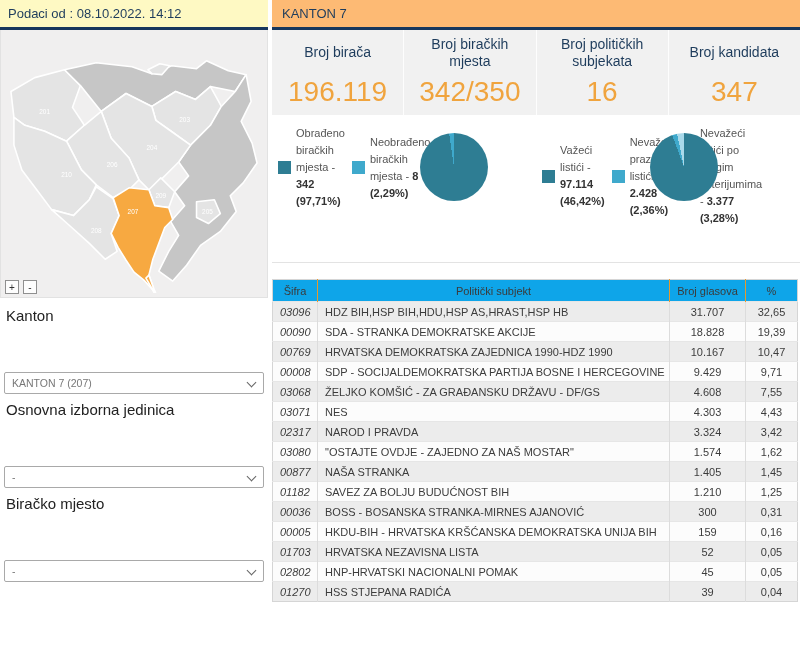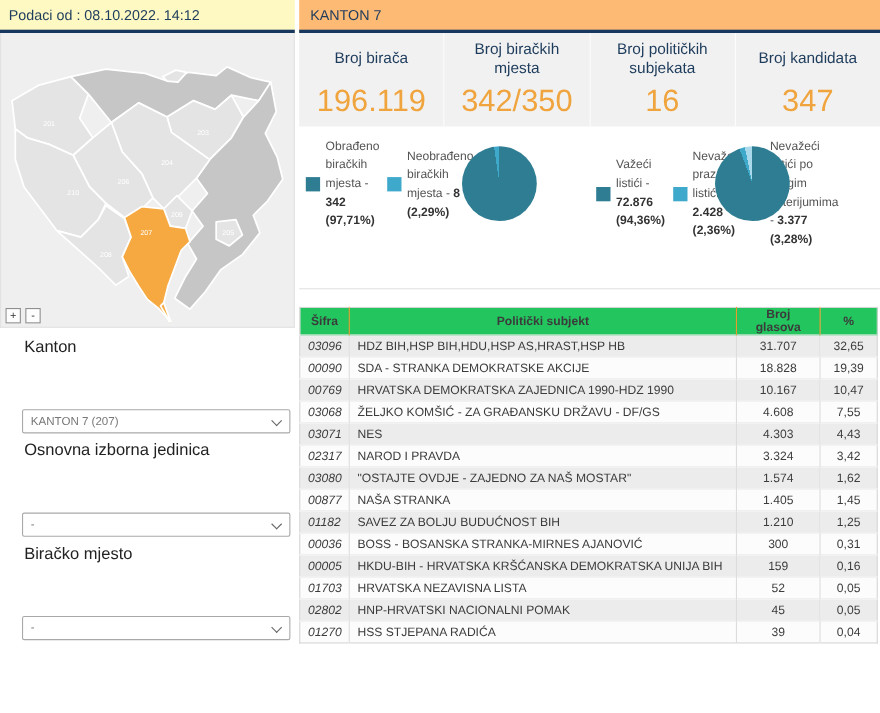--- a/index.html
+++ b/index.html
@@ -8,21 +8,21 @@
 
   
   .left-col { position:absolute; left:0; top:0; width:268px; height:648px; }
   .panel-header { height:30px; border-bottom:3px solid #17375e; background:#fef9c3;
                   color:#1e3c5c; font-size:13px; display:flex; align-items:center; padding:0 8px; }
   .map-panel { position:relative; width:268px; height:268px; background:#f0efef; border:1px solid #e2e2e2; border-top:none; }
   .map-panel svg { display:block; }
   .map-zoom { position:absolute; left:4px; bottom:3px; display:flex; gap:4px; }
   .map-zoom button { width:14px; height:14px; background:#fdfdfd; border:1px solid #8f8f8f; font-size:10px;
                      line-height:11px; color:#333; cursor:pointer; padding:0; }
-  .filters { padding:2px 4px 0 20px; }
+  .filters { padding:2px 4px 0 4px; }
   .filter-label { font-size:15px; color:#222; margin:7px 2px 3px 2px; }
   .select-wrap { position:relative;margin-top:48px; }
   .select-wrap select { width:100%; height:22px; appearance:none; -webkit-appearance:none;
                         background:#fff; border:1px solid #a9a9a9; border-radius:2px;
                         font-size:10.5px; color:#777; padding:0 20px 0 7px; font-family:"Liberation Sans",sans-serif; }
   .select-wrap::after { content:""; position:absolute; right:9px; top:7px; width:6px; height:6px;
                         border-right:1.5px solid #666; border-bottom:1.5px solid #666;
                         transform:rotate(45deg); pointer-events:none; }
   .map-label { font-size:6.5px; fill:#ffffff; text-anchor:middle; font-family:"Liberation Sans",sans-serif; }
 
@@ -43,21 +43,21 @@
   .legend-2 { margin-left:54px; width:102px; }
   .legend-item { display:flex; align-items:center; gap:5px; line-height:1.55; }
   .swatch { flex:0 0 13px; width:13px; height:13px; }
   .legend-item b { color:#333; }
   .pie { width:68px; height:68px; border-radius:50%; margin-top:8px; }
   .pie-1 { margin-left:2px; }
   .pie-2 { margin-left:6px; }
 
   .results-table { margin-top:16px; width:525px; border-collapse:collapse; table-layout:fixed;
                    font-size:11px; color:#3c3c3c; border:1px solid #d5d5d5; }
-  .results-table th { background:#22c55e; color:#3b3b3b; font-weight:bold; height:22px; padding:0 6px;
+  .results-table th { background:#0ea5e9; color:#3b3b3b; font-weight:normal; height:22px; padding:0 6px;
                       border-left:1px solid #e79a2e; }
   .results-table th:first-child { border-left:none; }
   .results-table td { height:20px; padding:0 7px; border-left:1px solid #dcdcdc; border-top:1px solid #e6e6e6;
                       white-space:nowrap; overflow:hidden; }
   .results-table td:first-child { border-left:none;font-style:italic; }
   .results-table tr:nth-child(odd) td { background:#ececec; }
   .results-table tr:nth-child(even) td { background:#fcfcfc; }
   .col-code  { width:45px; }
   .col-party { width:352px; }
   .col-votes { width:76px; }
@@ -167,21 +167,21 @@
 
       <div class="legend-item">
         <span class="swatch" style="background: rgb(63, 169, 204);"></span>
         <span class="ltext"><span class="lbl">Neobrađeno biračkih mjesta - </span><b>8 (2,29%)</b></span>
       </div>
     </div>
       <div class="pie pie-1" style="background: conic-gradient(rgb(46, 125, 147) 0deg, rgb(46, 125, 147) 351.756deg, rgb(63, 169, 204) 351.756deg, rgb(63, 169, 204) 360deg);"></div>
       <div class="legend legend-2">
       <div class="legend-item">
         <span class="swatch" style="background: rgb(46, 125, 147);"></span>
-        <span class="ltext"><span class="lbl">Važeći listići - </span><b>72.876 (94,36%)</b></span>
+        <span class="ltext"><span class="lbl">Važeći listići - </span><b>97.114 (46,42%)</b></span>
       </div>
 
       <div class="legend-item">
         <span class="swatch" style="background: rgb(63, 169, 204);"></span>
         <span class="ltext"><span class="lbl">Nevažeći prazni listići - </span><b>2.428 (2,36%)</b></span>
       </div>
 
       <div class="legend-item">
         <span class="swatch" style="background: rgb(169, 217, 234);"></span>
         <span class="ltext"><span class="lbl">Nevažeći listići po drugim kriterijumima - </span><b>3.377 (3,28%)</b></span>
@@ -220,20 +220,26 @@
         <td class="td-pct">19,39</td>
       </tr>
 
       <tr>
         <td class="td-code">00769</td>
         <td class="td-party">HRVATSKA DEMOKRATSKA ZAJEDNICA 1990-HDZ 1990</td>
         <td class="td-votes">10.167</td>
         <td class="td-pct">10,47</td>
       </tr>
 
+      <tr>
+        <td class="td-code">00008</td>
+        <td class="td-party">SDP - SOCIJALDEMOKRATSKA PARTIJA BOSNE I HERCEGOVINE</td>
+        <td class="td-votes">9.429</td>
+        <td class="td-pct">9,71</td>
+      </tr>
 
 
       <tr>
         <td class="td-code">03068</td>
         <td class="td-party">ŽELJKO KOMŠIĆ - ZA GRAĐANSKU DRŽAVU - DF/GS</td>
         <td class="td-votes">4.608</td>
         <td class="td-pct">7,55</td>
       </tr>
 
       <tr>

